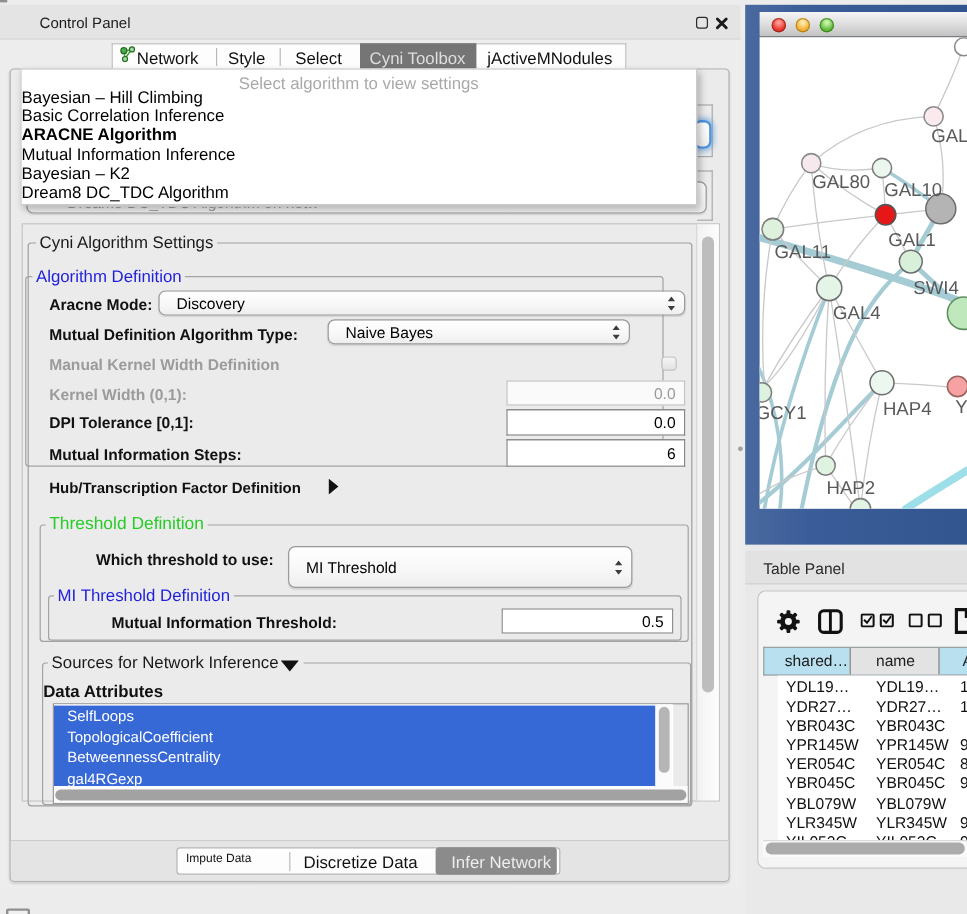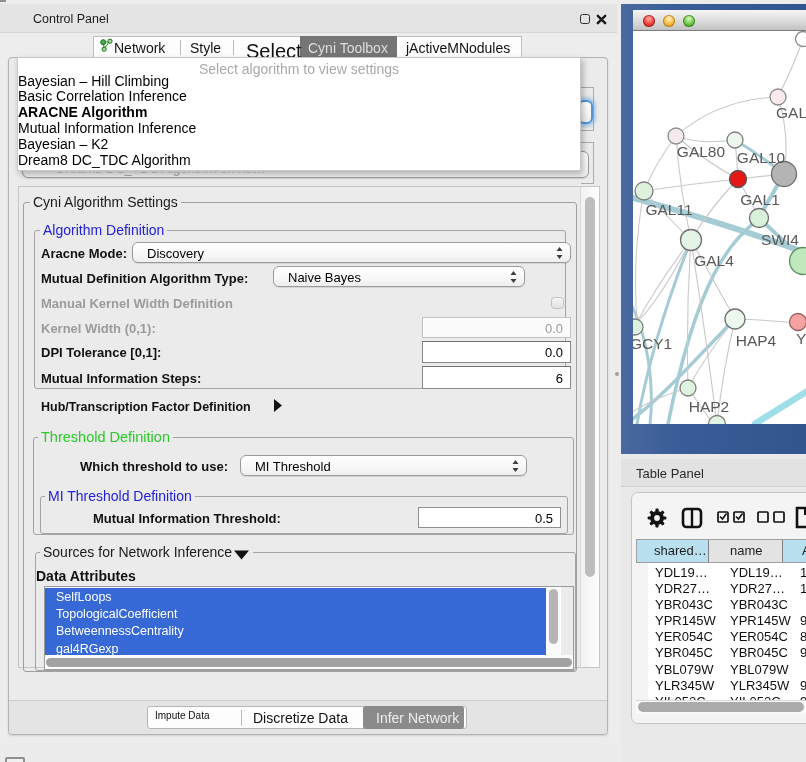--- a/index.html
+++ b/index.html
@@ -37,39 +37,39 @@
 <svg class="abs" style="left:100px;top:38px;" width="13" height="14" viewBox="0 0 13 14">
   <path d="M3.5 4.5 L9.5 3.5 M3.5 4.5 L4 11 M9.5 3.5 L4 11" stroke="#3f9c3f" stroke-width="1.2" fill="none"></path>
   <circle cx="3.2" cy="4.2" r="2.5" fill="#4cae4c" stroke="#1f6f1f" stroke-width="1"></circle>
   <circle cx="10" cy="3.2" r="2.1" fill="#a5d8a5" stroke="#1f6f1f" stroke-width="1"></circle>
   <circle cx="4.2" cy="11.2" r="2.1" fill="#a5d8a5" stroke="#1f6f1f" stroke-width="1"></circle>
 </svg>
 <div class="abs" style="left:114px;top:40px;font-size:14px;color:#111;">Network</div>
 <div class="abs" style="left:180px;top:40px;width:1px;height:15px;background:#b9b9b9;"></div>
 <div class="abs" style="left:190px;top:40px;font-size:14px;color:#111;">Style</div>
 <div class="abs" style="left:233px;top:40px;width:1px;height:15px;background:#b9b9b9;"></div>
-<div class="abs" style="left:246px;top:40px;font-size:20px;color:#111;">Select</div>
+<div class="abs" style="left:246px;top:40px;font-size:14px;color:#111;">Select</div>
 <div class="abs" style="left:308px;top:40px;font-size:14px;color:#dedede;">Cyni Toolbox</div>
 <div class="abs" style="left:406px;top:40px;font-size:14px;color:#111;">jActiveMNodules</div>
 
 <div class="abs" style="left:581px;top:87px;width:13px;height:44px;border:1px solid #ababab;border-left:none;background:#ebebeb;"></div>
 <div class="abs" style="left:581px;top:142px;width:13px;height:42px;border:1px solid #ababab;border-left:none;background:#ebebeb;"></div>
 <div class="combo" style="left:578px;top:100px;width:15px;height:24px;border:2.2px solid #4d94dd;box-shadow:0 0 4px 2px rgba(88,152,219,.6);"></div>
 <div class="combo" style="left:22px;top:151px;width:567px;height:27px;"></div>
 <div class="abs" style="left:56px;top:161px;font-size:13px;color:#9a9a9a;clip-path:inset(11.5px 0 0 0);">Dream8 DC_TDC Algorithm on netw</div>
 
 <div class="abs" style="left:18px;top:186px;width:582px;height:482px;border:1px solid #c6c6c6;background:#ebebeb;"></div>
 
 <div class="abs" style="left:580px;top:187px;width:19px;height:480px;background:linear-gradient(90deg,#f2f2f2,#fdfdfd);border-left:1px solid #d8d8d8;"></div>
 <div class="abs" style="left:585px;top:197px;width:10px;height:380px;background:#bdbdbd;border-radius:6px;"></div>
 
 <div class="grp" style="left:23px;top:202px;width:554px;height:470px;border-color:#9f9f9f;">
   <span class="gtit" style="left:6px;color:#1a1a1a;">Cyni Algorithm Settings</span>
 </div>
-<div class="grp" style="left:34px;top:230px;width:532px;height:159px;">
+<div class="grp" style="left:21px;top:230px;width:532px;height:159px;">
   <span class="gtit" style="left:5px;color:#2121dd;">Algorithm Definition</span>
 </div>
 
 <div class="lbl abs" style="left:41px;top:246px;">Aracne Mode:</div>
 <div class="combo" style="left:132px;top:242px;width:439px;height:21px;">
   <span class="ct">Discovery</span>
   <svg class="carr" viewBox="0 0 7 12">
         <path d="M3.5 0 L6.5 4 H0.5 Z M0.5 8 H6.5 L3.5 12 Z" fill="#3c3c3c"></path>
       </svg>
 </div>
@@ -102,21 +102,21 @@
 
 <div class="lbl abs" style="left:41px;top:400px;font-size:12.5px;">Hub/Transcription Factor Definition</div>
 <svg class="abs" style="left:273px;top:399px;" width="10" height="13" viewBox="0 0 10 13">
       <path d="M1 0 L9 6.5 L1 13 Z" fill="#111"></path>
     </svg>
 
 <div class="grp" style="left:33px;top:437px;width:541px;height:98px;">
   <span class="gtit" style="left:4px;color:#27cc27;font-size:14.5px;">Threshold Definition</span>
 </div>
 <div class="lbl abs" style="left:80px;top:459px;">Which threshold to use:</div>
-<div class="combo" style="left:240px;top:455px;width:287px;height:21px;">
+<div class="combo" style="left:240px;top:455px;width:287px;height:35px;">
   <span class="ct">MI Threshold</span>
   <svg class="carr" viewBox="0 0 7 12">
         <path d="M3.5 0 L6.5 4 H0.5 Z M0.5 8 H6.5 L3.5 12 Z" fill="#3c3c3c"></path>
       </svg>
 </div>
 <div class="grp" style="left:40px;top:496px;width:528px;height:38px;">
   <span class="gtit" style="left:4px;color:#2121dd;">MI Threshold Definition</span>
 </div>
 <div class="lbl abs" style="left:47px;top:511px;margin-left:46px;">Mutual Information Threshold:</div>
 <div class="tf" style="left:418px;top:507px;width:143px;height:21px;border:1.5px solid #8f8f8f;">

